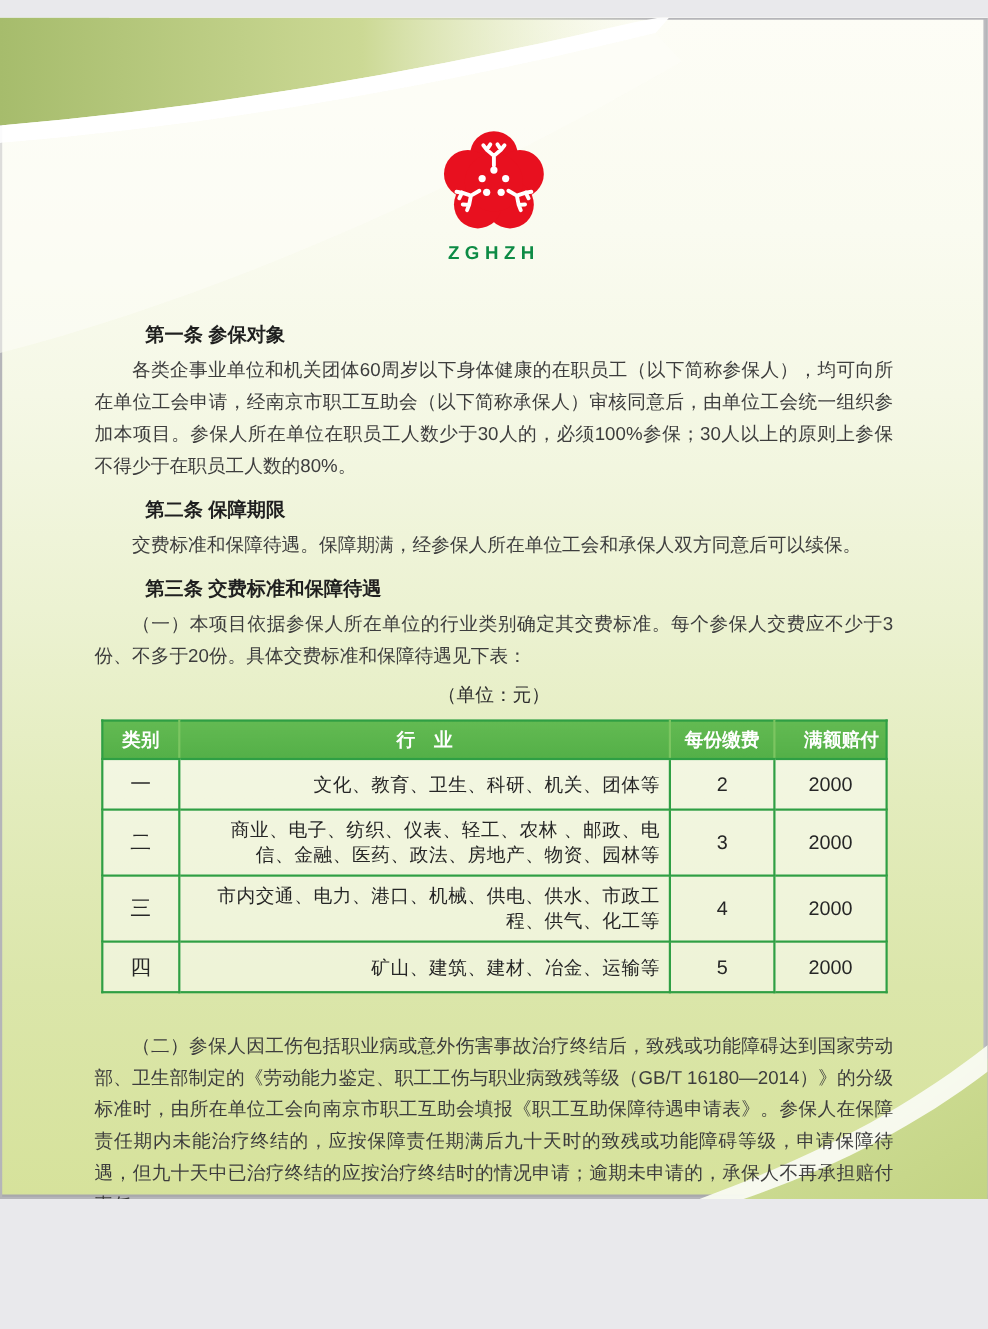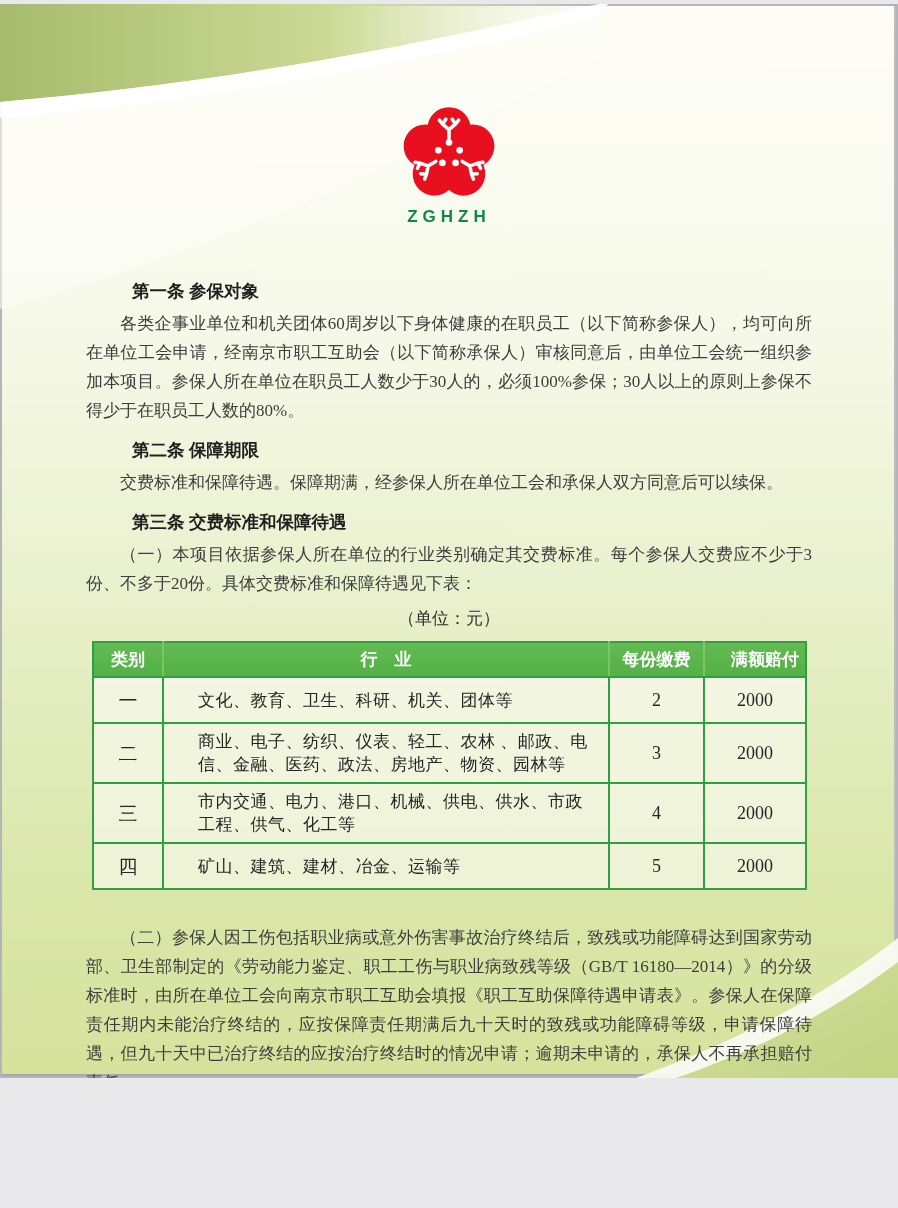--- a/index.html
+++ b/index.html
@@ -3,21 +3,21 @@
 <meta charset="utf-8">
 <style>
   * { margin: 0; padding: 0; box-sizing: border-box; }
   html, body { background: #e9e9ec; }
   body { font-family: "Liberation Sans", "DejaVu Sans", sans-serif; }
 
   .page {
     position: relative;
     width: 898px;
     height: 1074px;
-    margin: 4px auto;
+    margin: 16px auto;
     overflow: hidden;
     background: linear-gradient(180deg,
       #fdfdf6 0%, #fafbf0 18%, #f5f8e6 32%,
       #ecf2d2 50%, #e3ecbd 66%, #dbe6aa 82%, #d6e29b 100%);
     box-shadow:
       inset 0 0 0 2px #b5b5b9,
       inset -4px 0 0 #bcbcc0,
       inset 0 -4px 0 #a8a8ac;
   }
 
@@ -46,21 +46,21 @@
     margin-top: 30px;
     text-align: center;
     font-size: 35px;
     font-weight: bold;
     letter-spacing: 1px;
     color: #6cbe45;
     white-space: nowrap;
   }
 
   
-  .body-text { margin-top: 50px; color: #3d3d3d; font-family: Liberation Serif, serif; }
+  .body-text { margin-top: 50px; color: #3d3d3d; }
   .clause-heading {
     font-size: 17.5px;
     font-weight: bold;
     color: #1f1f1f;
     line-height: 29px;
     padding-left: 46px;
     margin-top: 11px;
     margin-bottom: 3px;
   }
   .clause-paragraph {
@@ -101,21 +101,21 @@
   .rate-table th:first-child { border-left-color: #2f9f44; }
   .rate-table th:last-child { border-right-color: #2f9f44; padding-left: 20px; }
   .rate-table td {
     background: rgba(255, 255, 255, 0.52);
     color: #262626;
     font-size: 17px;
     line-height: 23px;
     padding: 6px 4px;
   }
   .rate-table td.cat { text-align: center; font-size: 19px; height: 46px; }
-  .rate-table td.industry { text-align: left; padding-left: 34px; padding-right: 8px; letter-spacing: 0.5px; }
+  .rate-table td.industry { text-align: right; padding-left: 17px; padding-right: 8px; letter-spacing: 0.5px; }
   .rate-table td.num { text-align: center; font-size: 18px; }
   .rate-table tr.tall td { height: 52px; }
 
   .closing { margin-top: 33px; }
 </style>
 </head>
 <body>
 
 <div class="page">
 

